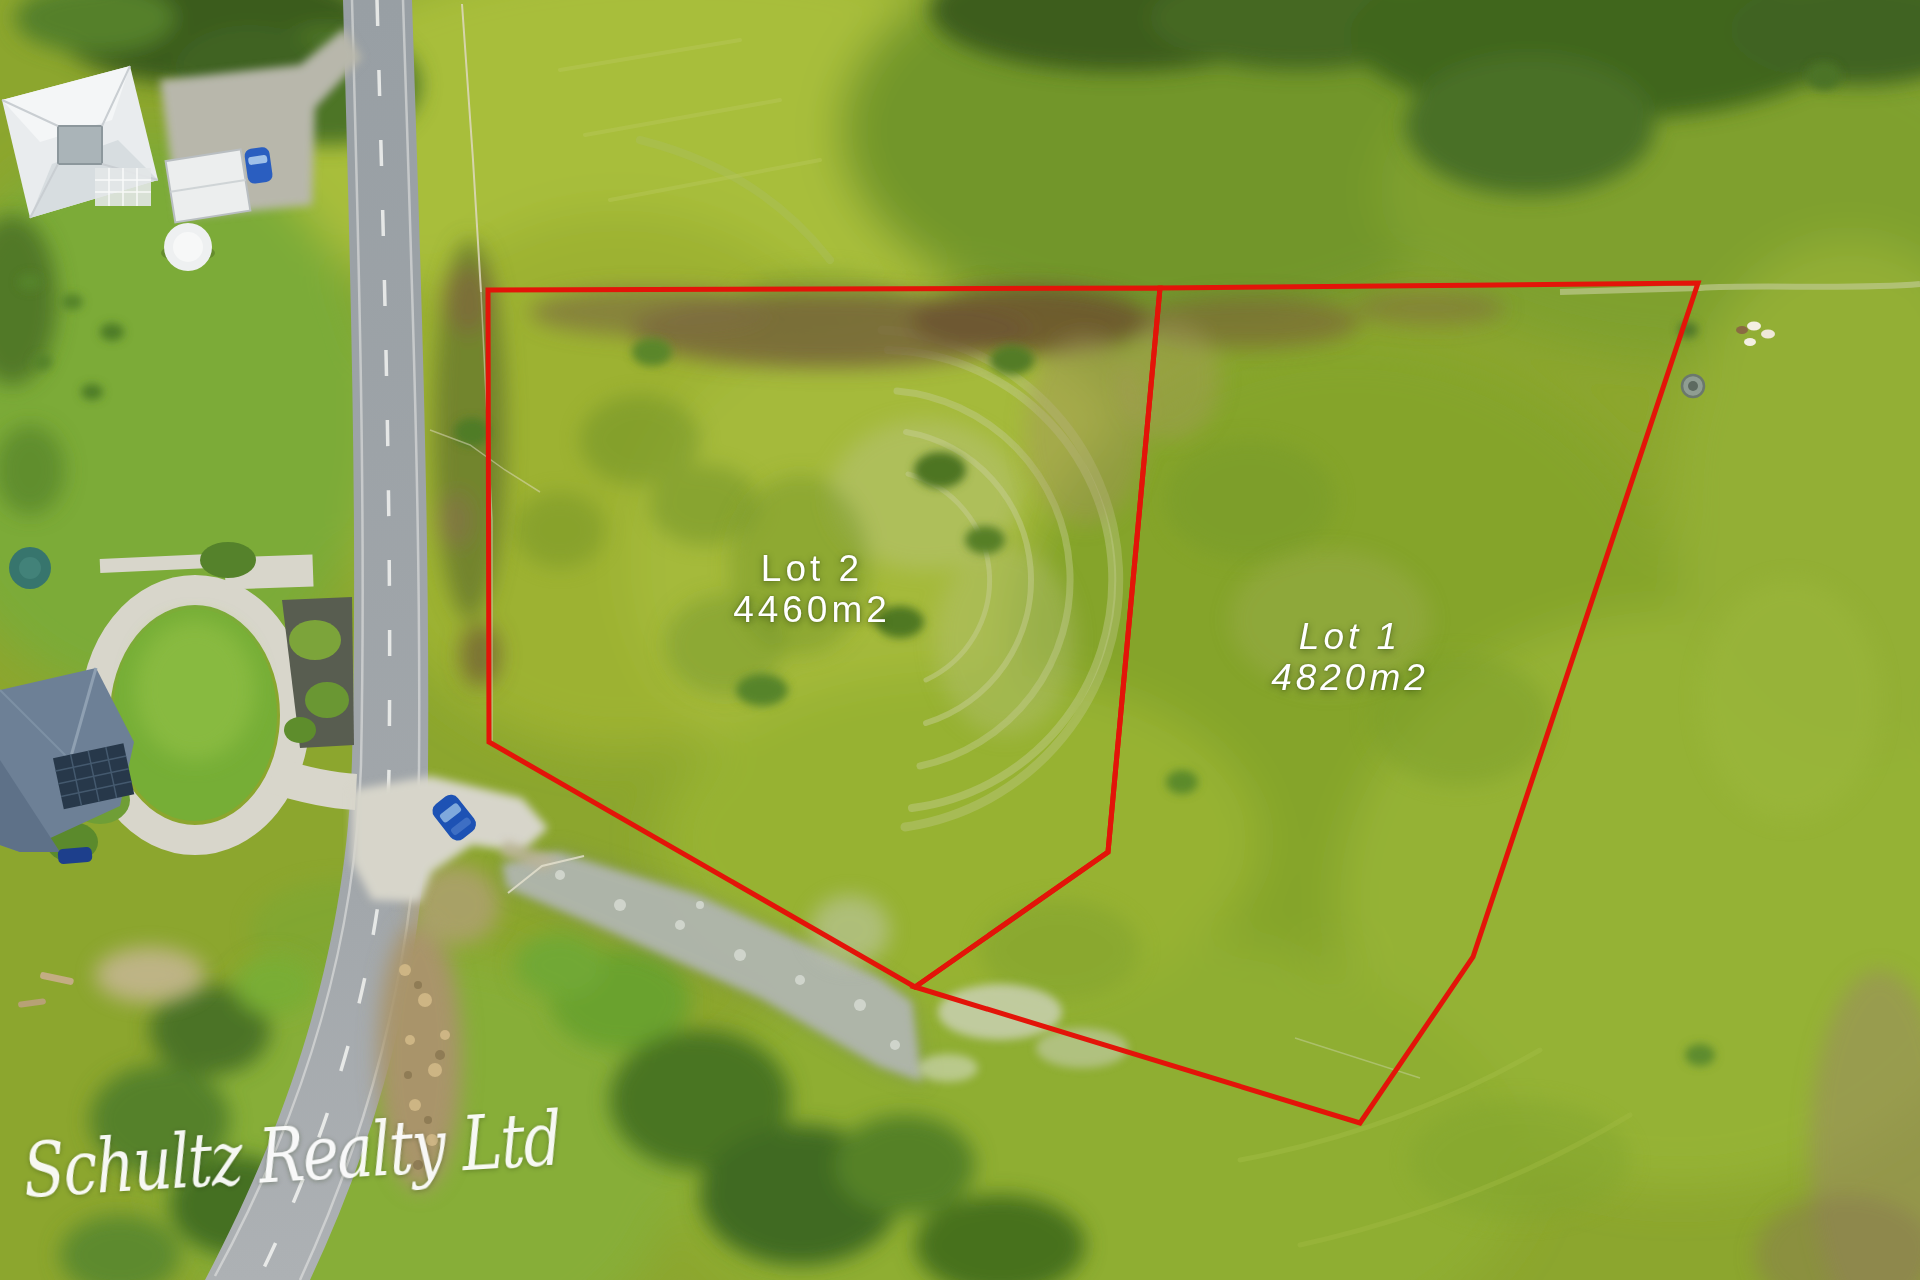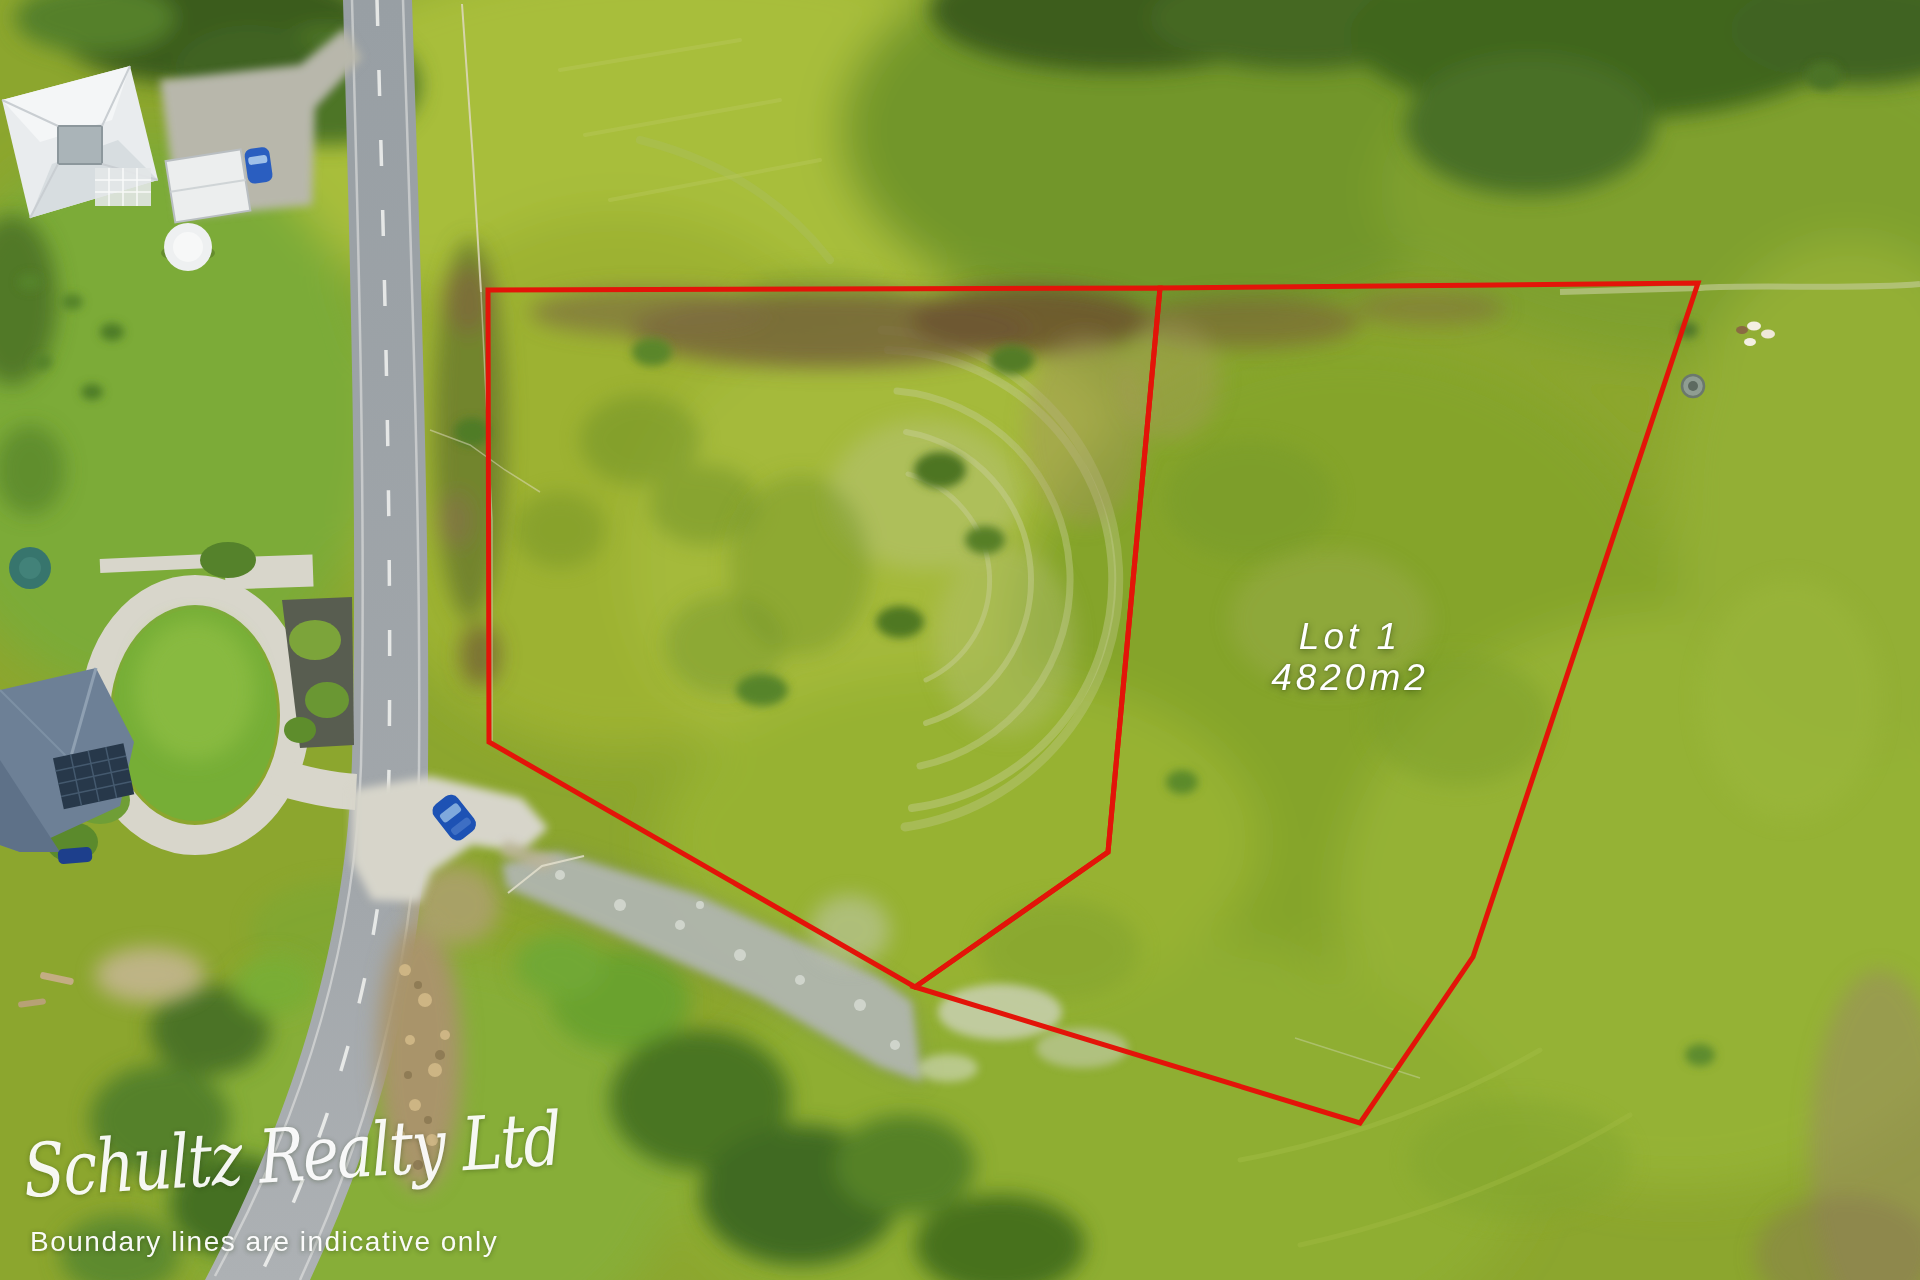--- a/index.html
+++ b/index.html
@@ -302,23 +302,26 @@
     <rect x="40" y="975" width="34" height="7" rx="3" fill="#c3ad83" transform="rotate(12 57 978)"></rect>
     <rect x="18" y="1000" width="28" height="6" rx="3" fill="#b7a175" transform="rotate(-8 32 1003)"></rect>
   </g>
 
   <g fill="none" stroke-linejoin="miter" stroke-linecap="square">
     <polygon points="488,290 1160,288 1108,852 915,987 489,742" stroke="#e31409" stroke-width="5"></polygon>
     <polygon points="1160,288 1698,283 1473,957 1360,1123 915,987 1108,852" stroke="#e31409" stroke-width="5"></polygon>
   </g>
 </svg>
 
+  <div class="lot-label" style="left:812px;top:548px;">
+    <div>Lot 2</div>
+    <div>4460m2</div>
+  </div>
 
   <div class="lot-label" style="left:1350px;top:616px;font-style:italic;">
     <div>Lot 1</div>
     <div>4820m2</div>
   </div>
 
   <div class="watermark">Schultz Realty Ltd</div>
 
-  <div class="disclaimer">Boundary lines are indicative only</div>
 
 </div>
 
 </body></html>

